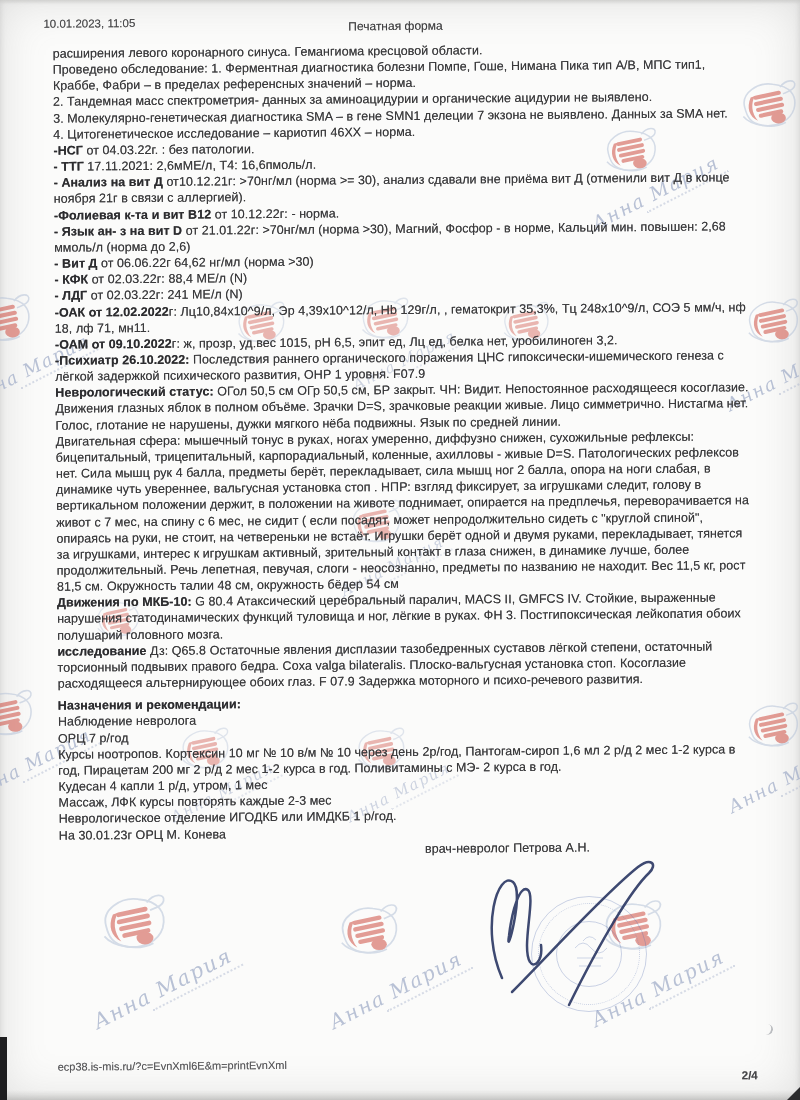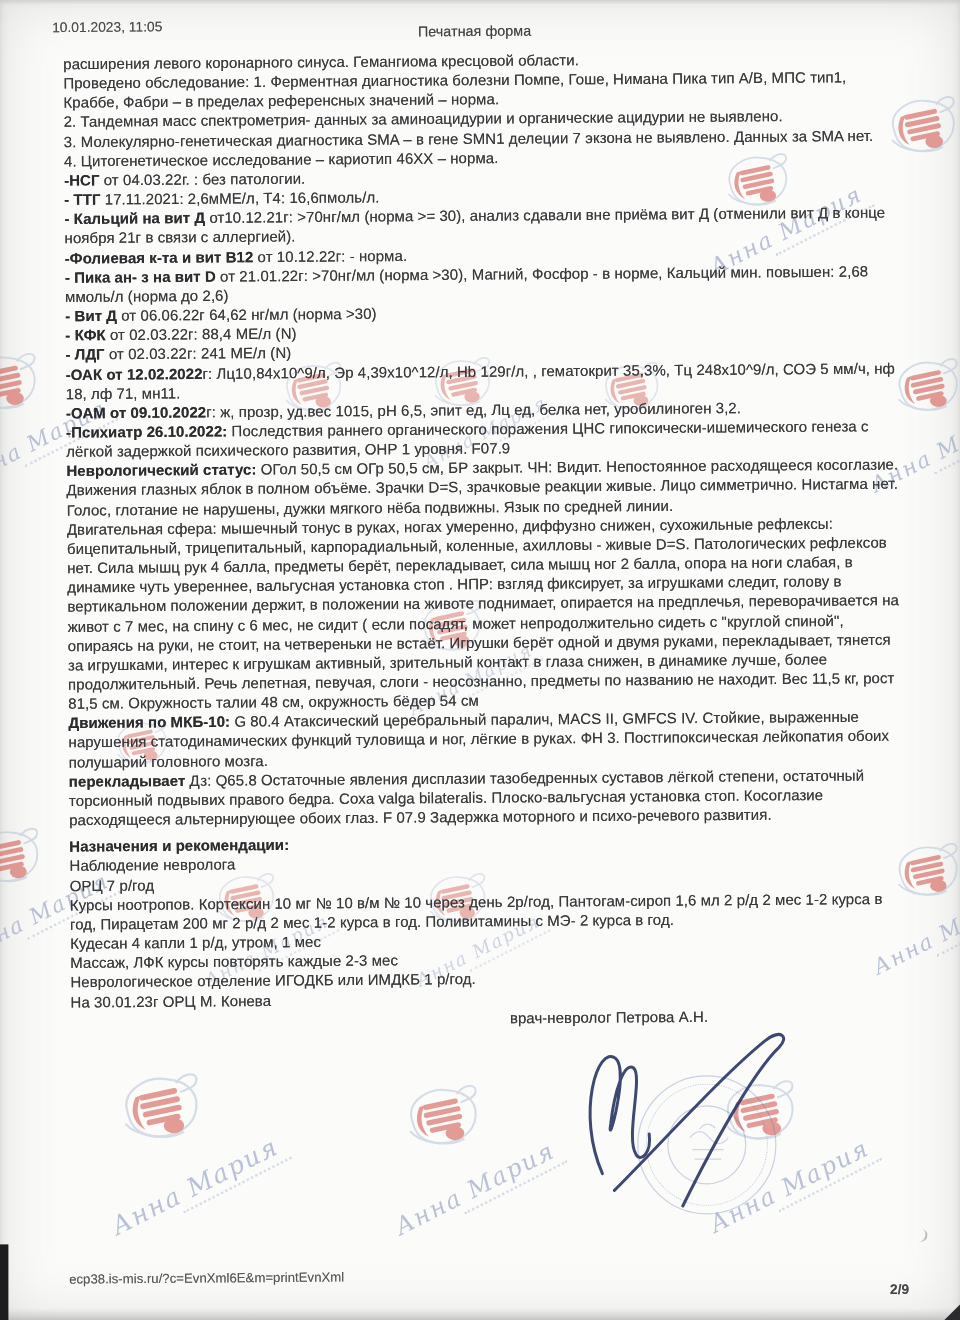--- a/index.html
+++ b/index.html
@@ -222,46 +222,46 @@
     <div class="hdr-title">Печатная форма</div>
 
     <div class="doc">
         <p><span>расширения левого коронарного синуса. Гемангиома кресцовой области.</span></p>
         <p><span>Проведено обследование: 1. Ферментная диагностика болезни Помпе, Гоше, Нимана Пика тип А/В, МПС тип1, Краббе, Фабри – в пределах референсных значений – норма.</span></p>
         <p><span>2. Тандемная масс спектрометрия- данных за аминоацидурии и органические ацидурии не выявлено.</span></p>
         <p><span>3. Молекулярно-генетическая диагностика SMA – в гене SMN1 делеции 7 экзона не выявлено. Данных за SMA нет.</span></p>
         <p><span>4. Цитогенетическое исследование – кариотип 46ХХ – норма.</span></p>
         <p><b>-НСГ</b><span> от 04.03.22г. : без патологии.</span></p>
         <p><b>- ТТГ</b><span> 17.11.2021: 2,6мМЕ/л, Т4: 16,6пмоль/л.</span></p>
-        <p><b>- Кальций на вит Д</b><span> от10.12.21г:  &gt;70нг/мл (норма &gt;= 30), анализ сдавали вне приёма вит Д (отменили вит Д в конце ноября 21г в связи с аллергией).</span></p>
+        <p><b>- Анализ на вит Д</b><span> от10.12.21г:  &gt;70нг/мл (норма &gt;= 30), анализ сдавали вне приёма вит Д (отменили вит Д в конце ноября 21г в связи с аллергией).</span></p>
         <p><b>-Фолиевая к-та и вит В12</b><span> от 10.12.22г: - норма.</span></p>
-        <p><b>- Пика ан- з на вит D</b><span> от 21.01.22г: &gt;70нг/мл (норма &gt;30), Магний, Фосфор - в норме, Кальций мин. повышен: 2,68 ммоль/л (норма до 2,6)</span></p>
+        <p><b>- Язык ан- з на вит D</b><span> от 21.01.22г: &gt;70нг/мл (норма &gt;30), Магний, Фосфор - в норме, Кальций мин. повышен: 2,68 ммоль/л (норма до 2,6)</span></p>
         <p><b>- Вит Д</b><span> от 06.06.22г  64,62 нг/мл (норма &gt;30)</span></p>
         <p><b>- КФК</b><span> от 02.03.22г: 88,4 МЕ/л (N)</span></p>
         <p><b>- ЛДГ</b><span> от 02.03.22г: 241 МЕ/л (N)</span></p>
         <p><b>-ОАК от 12.02.2022</b><span>г: Лц10,84х10^9/л, Эр 4,39х10^12/л, Hb 129г/л, , гематокрит 35,3%, Тц 248х10^9/л, СОЭ 5 мм/ч, нф 18, лф 71, мн11.</span></p>
         <p><b>-ОАМ от 09.10.2022</b><span>г: ж, прозр, уд.вес 1015, pH 6,5, эпит ед, Лц ед, белка нет, уробилиноген 3,2.</span></p>
         <p><b>-Психиатр 26.10.2022:</b><span> Последствия раннего органического поражения ЦНС гипоксически-ишемического генеза с лёгкой задержкой психического развития, ОНР 1 уровня. F07.9</span></p>
         <p><b>Неврологический статус:</b><span> ОГол 50,5 см ОГр 50,5 см, БР закрыт. ЧН: Видит. Непостоянное расходящееся косоглазие.  Движения глазных яблок в полном объёме. Зрачки D=S, зрачковые реакции живые. Лицо симметрично. Нистагма нет. Голос, глотание не нарушены, дужки мягкого нёба подвижны. Язык по средней линии.</span></p>
         <p><span>Двигательная сфера: мышечный тонус в руках, ногах умеренно, диффузно снижен, сухожильные рефлексы: бицепитальный, трицепитальный, карпорадиальный, коленные, ахилловы - живые D=S. Патологических рефлексов  нет. Сила мышц рук 4 балла, предметы берёт, перекладывает, сила мышц ног 2 балла, опора на ноги слабая, в динамике чуть увереннее, вальгусная установка стоп . НПР: взгляд фиксирует, за игрушками следит, голову в вертикальном положении держит, в положении на животе поднимает, опирается на предплечья, переворачивается на живот с 7 мес, на спину с 6 мес, не сидит ( если посадят, может непродолжительно сидеть с "круглой спиной", опираясь на руки, не стоит,  на четвереньки не встаёт. Игрушки берёт одной и двумя руками, перекладывает, тянется за игрушками, интерес к игрушкам активный, зрительный контакт в глаза снижен, в динамике  лучше, более продолжительный. Речь лепетная, певучая, слоги - неосознанно, предметы по названию не находит. Вес 11,5 кг, рост 81,5 см. Окружность талии 48 см, окружность бёдер 54 см</span></p>
         <p><b>Движения по МКБ-10:</b><span> G 80.4 Атаксический церебральный паралич, MACS II, GMFCS IV. Стойкие, выраженные нарушения статодинамических  функций туловища и ног, лёгкие в руках. ФН 3. Постгипоксическая лейкопатия обоих полушарий головного мозга.</span></p>
-        <p><b>перекладывает</b><span> Дз: Q65.8 Остаточные явления дисплазии тазобедренных суставов лёгкой степени, остаточный торсионный подвывих правого бедра. Coxa valga bilateralis. Плоско-вальгусная установка стоп. Косоглазие расходящееся альтернирующее обоих глаз. F 07.9 Задержка моторного и психо-речевого развития.</span></p>
+        <p><b>исследование</b><span> Дз: Q65.8 Остаточные явления дисплазии тазобедренных суставов лёгкой степени, остаточный торсионный подвывих правого бедра. Coxa valga bilateralis. Плоско-вальгусная установка стоп. Косоглазие расходящееся альтернирующее обоих глаз. F 07.9 Задержка моторного и психо-речевого развития.</span></p>
         <p class="gap"><b>Назначения и рекомендации:</b></p>
         <p><span>Наблюдение невролога</span></p>
         <p><span>ОРЦ 7 р/год</span></p>
         <p><span>Курсы ноотропов. Кортексин 10 мг № 10 в/м № 10 через день 2р/год, Пантогам-сироп 1,6 мл 2 р/д 2 мес 1-2 курса в год, Пирацетам 200 мг 2 р/д 2 мес 1-2 курса в год. Поливитамины с МЭ- 2 курса в год.</span></p>
         <p><span>Кудесан 4 капли 1 р/д, утром, 1 мес</span></p>
         <p><span>Массаж, ЛФК курсы повторять каждые 2-3 мес</span></p>
         <p><span>Неврологическое отделение ИГОДКБ или ИМДКБ 1 р/год.</span></p>
         <p><span>На 30.01.23г ОРЦ М. Конева</span></p>
         <p class="doctor">врач-невролог Петрова А.Н.</p>
       </div>
 
     <div class="ftr-url">ecp38.is-mis.ru/?c=EvnXml6E&amp;m=printEvnXml</div>
-    <div class="ftr-page">2/9</div>
+    <div class="ftr-page">2/4</div>
   </div>
 
   <div class="edge-top"></div>
   <div class="edge-bottom"></div>
   <div class="edge-left-bar"></div>
   <div class="corner-br"></div>
   <div class="noise-sq"></div>
 </div>
 
 </body></html>

